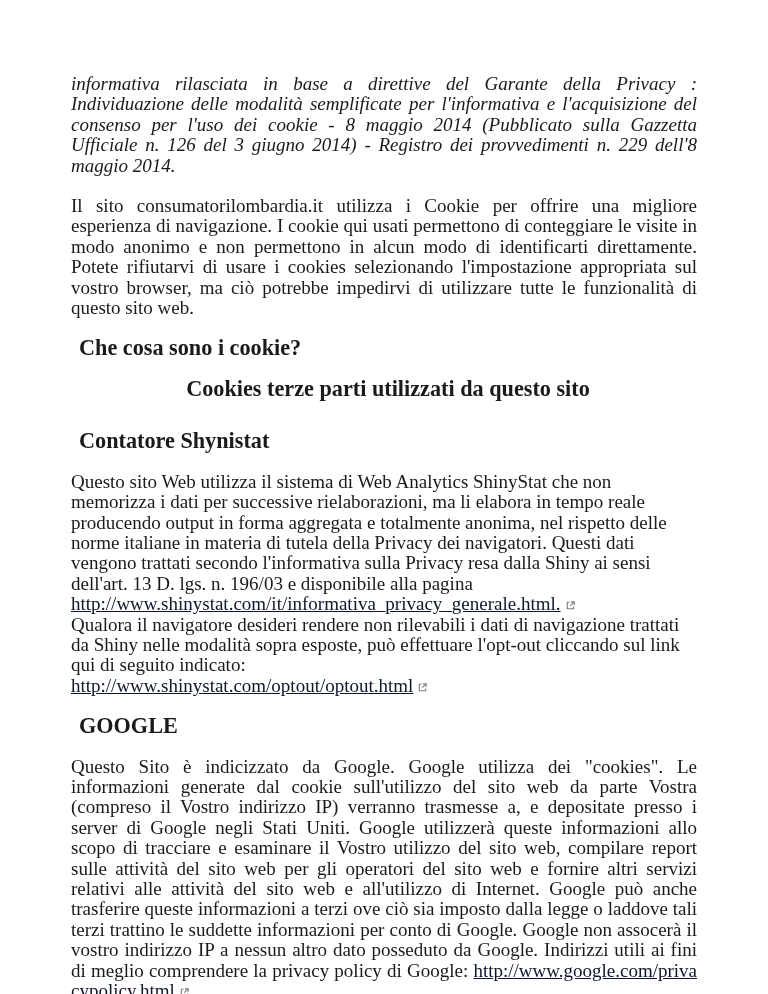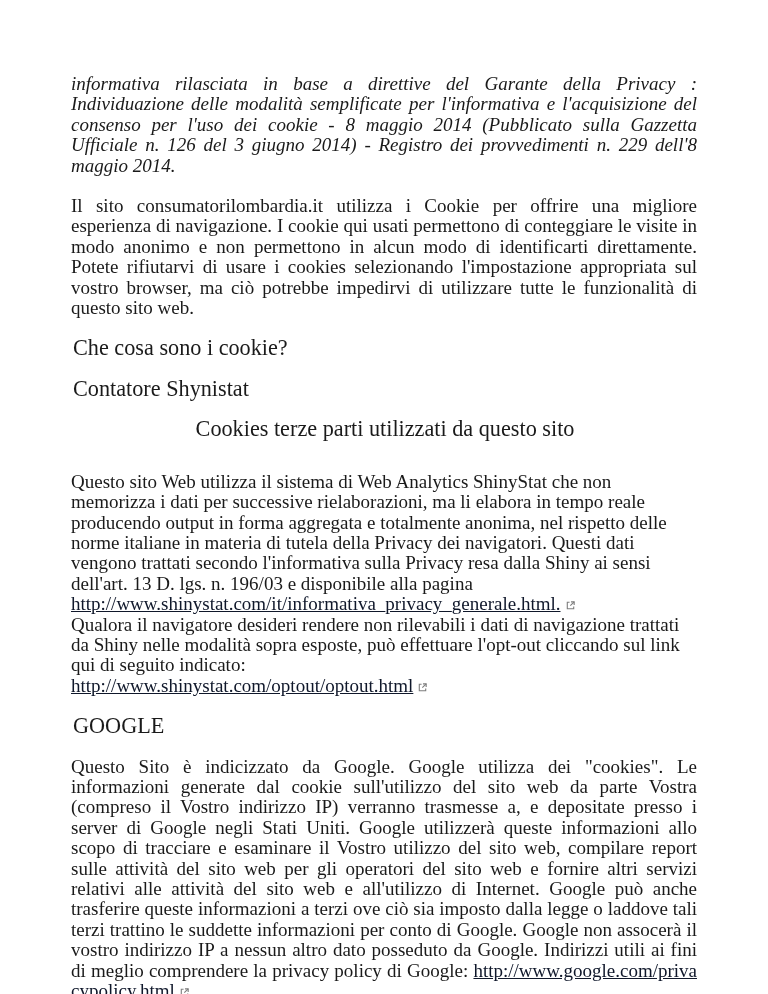--- a/index.html
+++ b/index.html
@@ -23,22 +23,22 @@
   .para {
     margin: 0 0 20px 0;
     text-align: justify;
   }
   .para.ragged { text-align: left; font-family: Liberation Serif, serif; }
   .intro {
     font-style: italic;
     text-align: justify;
   }
   .heading {
-    font-weight: normal;
-    margin: 0 0 20px 2px;
+    font-weight: bold;
+    margin: 0 0 20px 8px;
   }
   .heading.centered {
     text-align: center;
     margin-bottom: 32px;
   }
   a.doc-link {
     color: #0f172a;
     text-decoration: underline;
     cursor: pointer;
     word-break: break-all;
@@ -60,23 +60,23 @@
 <div class="page">
 
   <p class="para intro">informativa rilasciata in base a direttive del Garante della Privacy : Individuazione delle modalità semplificate per l'informativa e l'acquisizione del consenso per l'uso dei cookie - 8 maggio 2014 (Pubblicato sulla Gazzetta Ufficiale n. 126 del 3 giugno 2014) - Registro dei provvedimenti n. 229 dell'8 maggio 2014.</p>
 
   <p class="para">Il sito consumatorilombardia.it  utilizza i Cookie per offrire una migliore esperienza di navigazione. I cookie qui usati permettono di conteggiare le visite in modo anonimo e non permettono in alcun modo di identificarti direttamente. Potete rifiutarvi di usare i cookies selezionando l'impostazione appropriata sul vostro browser, ma ciò potrebbe impedirvi di utilizzare tutte le funzionalità di questo sito web.</p>
 
   <h3 class="heading">Che cosa sono i cookie?</h3>
 
 
 
+  <h3 class="heading centered">Cookies terze parti utilizzati da questo sito</h3>
+
   <h3 class="heading">Contatore Shynistat</h3>
-
-  <h3 class="heading centered">Cookies terze parti utilizzati da questo sito</h3>
 
   <p class="para ragged">
     <span>Questo sito Web utilizza il sistema di Web Analytics ShinyStat che non memorizza i dati per successive rielaborazioni, ma li elabora in tempo reale producendo output in forma aggregata e totalmente anonima, nel rispetto delle norme italiane in materia di tutela della Privacy dei navigatori. Questi dati vengono trattati secondo l'informativa sulla Privacy resa dalla Shiny ai sensi dell'art. 13 D. lgs. n. 196/03 e disponibile alla pagina</span><br>
     <a class="doc-link">http://www.shinystat.com/it/informativa_privacy_generale.html.</a><span class="ext-icon"><svg width="11" height="11" viewBox="0 0 12 12">
           <path d="M5 2.5 H2.5 V9.5 H9.5 V7" fill="none" stroke="#7d7d7d" stroke-width="1.2"></path>
           <path d="M6.5 2 H10 V5.5" fill="none" stroke="#7d7d7d" stroke-width="1.2"></path>
           <path d="M10 2 L5.8 6.2" fill="none" stroke="#7d7d7d" stroke-width="1.2"></path>
         </svg></span><br>
     <span>Qualora il navigatore desideri rendere non rilevabili i dati di navigazione trattati da Shiny nelle modalità sopra esposte, può effettuare l'opt-out cliccando sul link qui di seguito indicato:</span><br>
     <a class="doc-link">http://www.shinystat.com/optout/optout.html</a><span class="ext-icon"><svg width="11" height="11" viewBox="0 0 12 12">

